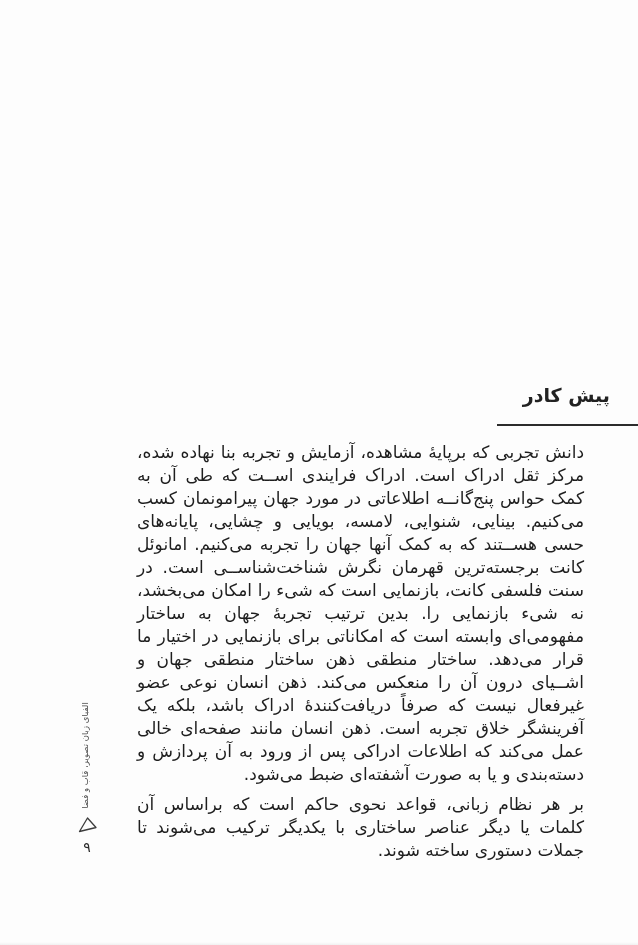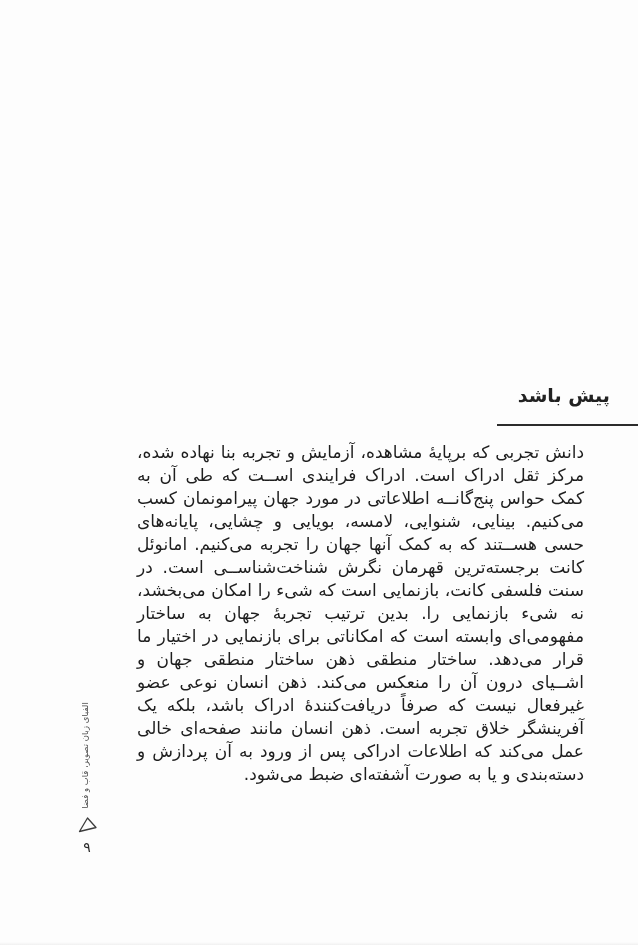--- a/index.html
+++ b/index.html
@@ -75,26 +75,27 @@
     direction: rtl;
     font-size: 14px;
     color: #2b2b2b;
   }
 </style>
 </head>
 <body>
 
 <div class="page">
 
-  <h1 class="heading">پیش باشد</h1>
+  <h1 class="heading">پیش کادر</h1>
 
   <div class="heading-rule"></div>
 
   <div class="body-text">
     <p>دانش تجربی که برپایهٔ مشاهده، آزمایش و تجربه بنا نهاده شده، مرکز ثقل ادراک است. ادراک فرایندی اســت که طی آن به کمک حواس پنج‌گانــه اطلاعاتی در مورد جهان پیرامونمان کسب می‌کنیم. بینایی، شنوایی، لامسه، بویایی و چشایی، پایانه‌های حسی هســتند که به کمک آنها جهان را تجربه می‌کنیم. امانوئل کانت برجسته‌ترین قهرمان نگرش شناخت‌شناســی است. در سنت فلسفی کانت، بازنمایی است که شیء را امکان می‌بخشد، نه شیء بازنمایی را. بدین ترتیب تجربهٔ جهان به ساختار مفهومی‌ای وابسته است که امکاناتی برای بازنمایی در اختیار ما قرار می‌دهد. ساختار منطقی ذهن ساختار منطقی جهان و اشــیای درون آن را منعکس می‌کند. ذهن انسان نوعی عضو غیرفعال نیست که صرفاً دریافت‌کنندهٔ ادراک باشد، بلکه یک آفرینشگر خلاق تجربه است. ذهن انسان مانند صفحه‌ای خالی عمل می‌کند که اطلاعات ادراکی پس از ورود به آن پردازش و دسته‌بندی و یا به صورت آشفته‌ای ضبط می‌شود.</p>
+    <p>بر هر نظام زبانی، قواعد نحوی حاکم است که براساس آن کلمات یا دیگر عناصر ساختاری با یکدیگر ترکیب می‌شوند تا جملات دستوری ساخته شوند.</p>
   </div>
 
   <div class="side-title">الفبای زبان تصویر، قاب و فضا</div>
 
   <svg class="triangle-mark" viewBox="0 0 24 21" xmlns="http://www.w3.org/2000/svg">
     <path d="M3.5 16.5 L20 12.5 L11.5 3 Z" fill="none" stroke="#3c3c3c" stroke-width="1.3" stroke-linejoin="round"></path>
   </svg>
 
   <div class="page-number">۹</div>
 

